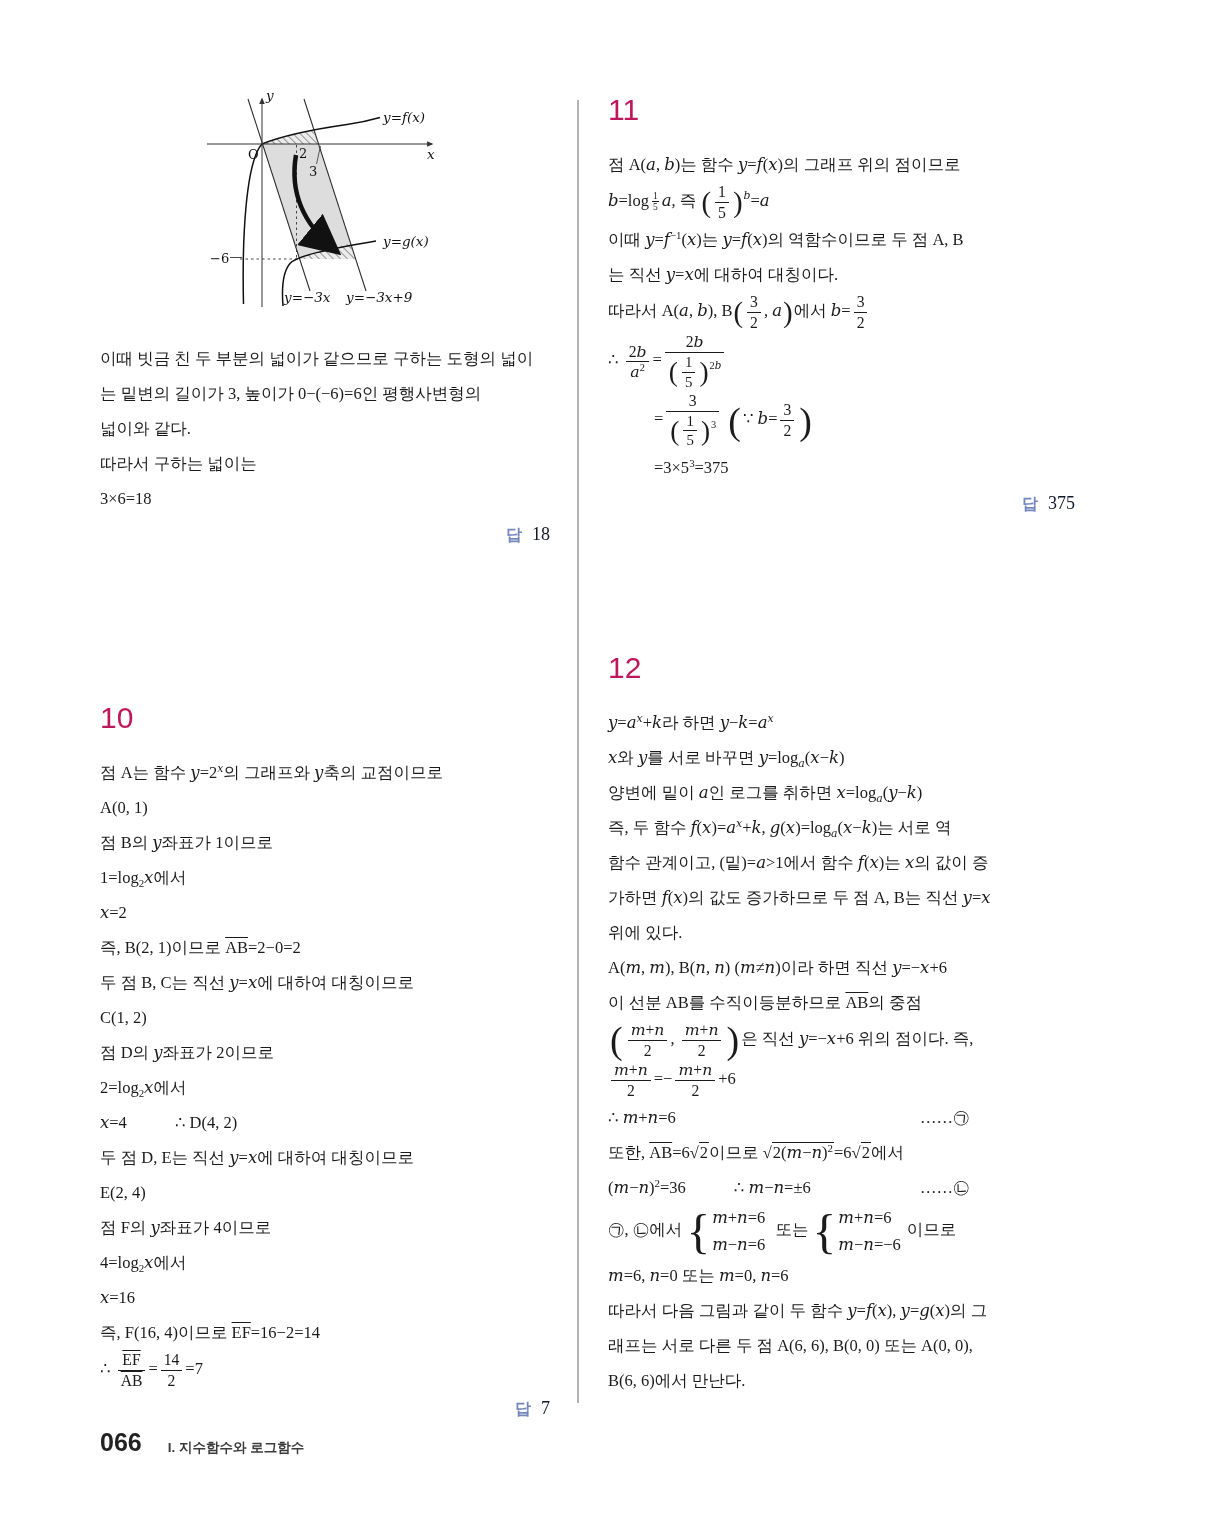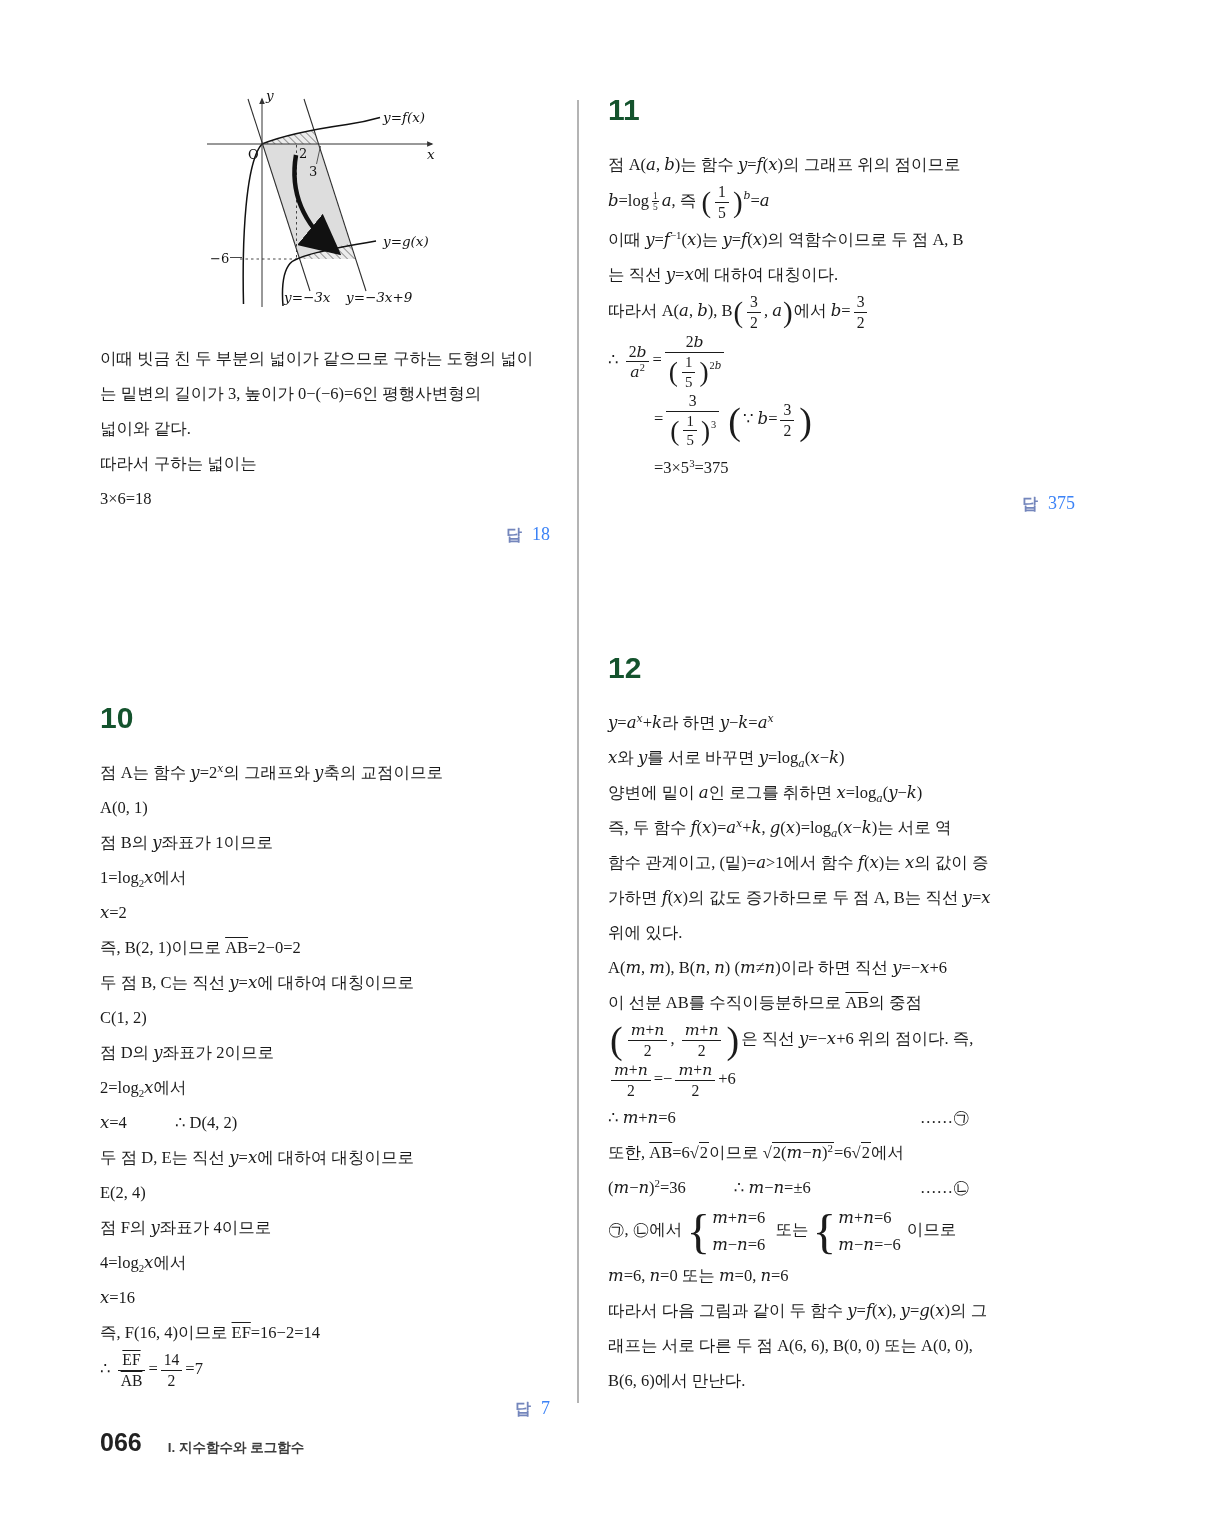--- a/index.html
+++ b/index.html
@@ -8,21 +8,21 @@
   .col{position:absolute;}
   .col-left{left:100px;top:85px;width:450px;height:1345px;}
   .col-right{left:608px;top:93px;width:512px;height:1345px;}
   .divider{position:absolute;left:577px;top:100px;width:2px;height:1303px;background:#b4b4b4;}
   .blk{position:absolute;left:0;width:100%;}
   .fig{position:absolute;left:80px;top:0;}
   .blk9{top:256px;}
   .blk10{top:616px;}
   .blk11{top:0;}
   .blk12{top:558px;}
-  h2.pnum{font-family:"Liberation Sans",sans-serif;font-size:30px;font-weight:700;color:#14532d;
+  h2.pnum{font-family:"Liberation Sans",sans-serif;font-size:30px;font-weight:400;color:#be185d;
           margin:0 0 20px 0;letter-spacing:0;}
   .line{font-size:16.5px;line-height:35px;white-space:nowrap;position:relative;}
   i{font-style:italic;font-family:"DejaVu Serif",serif;}
   sup{font-size:66%;line-height:0;}
   sub{font-size:66%;line-height:0;}
   .ov{text-decoration:overline;}
   .rt{border-top:1.3px solid #1b1b1b;padding:0 1px;}
   .gap{display:inline-block;width:48px;}
   .ind{display:inline-block;width:46px;}
   .fr{display:inline-block;vertical-align:middle;text-align:center;margin:0 3px;line-height:normal;}
@@ -33,21 +33,21 @@
   .bp{display:inline-block;font-size:175%;font-weight:300;vertical-align:middle;line-height:0;margin:0 1px;}
   .bp2{display:inline-block;font-size:230%;font-weight:300;vertical-align:middle;line-height:0;margin:0 2px;}
   .brace{display:inline-block;font-size:300%;font-weight:200;vertical-align:middle;line-height:0;}
   .stack{display:inline-block;vertical-align:middle;text-align:left;margin:0 6px 0 2px;}
   .stack>span{display:block;line-height:1.6;}
   .cases{display:inline-block;vertical-align:middle;}
   .ref{position:absolute;left:312px;top:0;}
   .ansrow{display:flex;justify-content:flex-end;align-items:baseline;gap:10px;margin-top:8px;font-size:17px;}
   .ansrow.inset{margin-right:45px;}
   .anslabel{color:#7486bc;font-weight:700;font-family:"Liberation Sans",sans-serif;font-size:16px;}
-  .ansval{font-size:18px;color:#3b82f6;}
+  .ansval{font-size:18px;color:#0f172a;}
   .footer{position:absolute;left:100px;top:1428px;display:flex;align-items:flex-end;gap:26px;}
   .pagenum{font-family:"Liberation Sans",sans-serif;font-weight:700;font-size:25px;color:#222;}
   .chapter{font-family:"Liberation Sans",sans-serif;font-size:13.5px;color:#3c3c3c;font-weight:700;}
   .ftxt{font-family:"DejaVu Serif",serif;font-size:13.5px;fill:#111;}
   .ftxt.it{font-style:italic;}
   .ftxt.nm{font-size:13px;font-style:normal;}
 </style>
 </head>
 <body>
 

